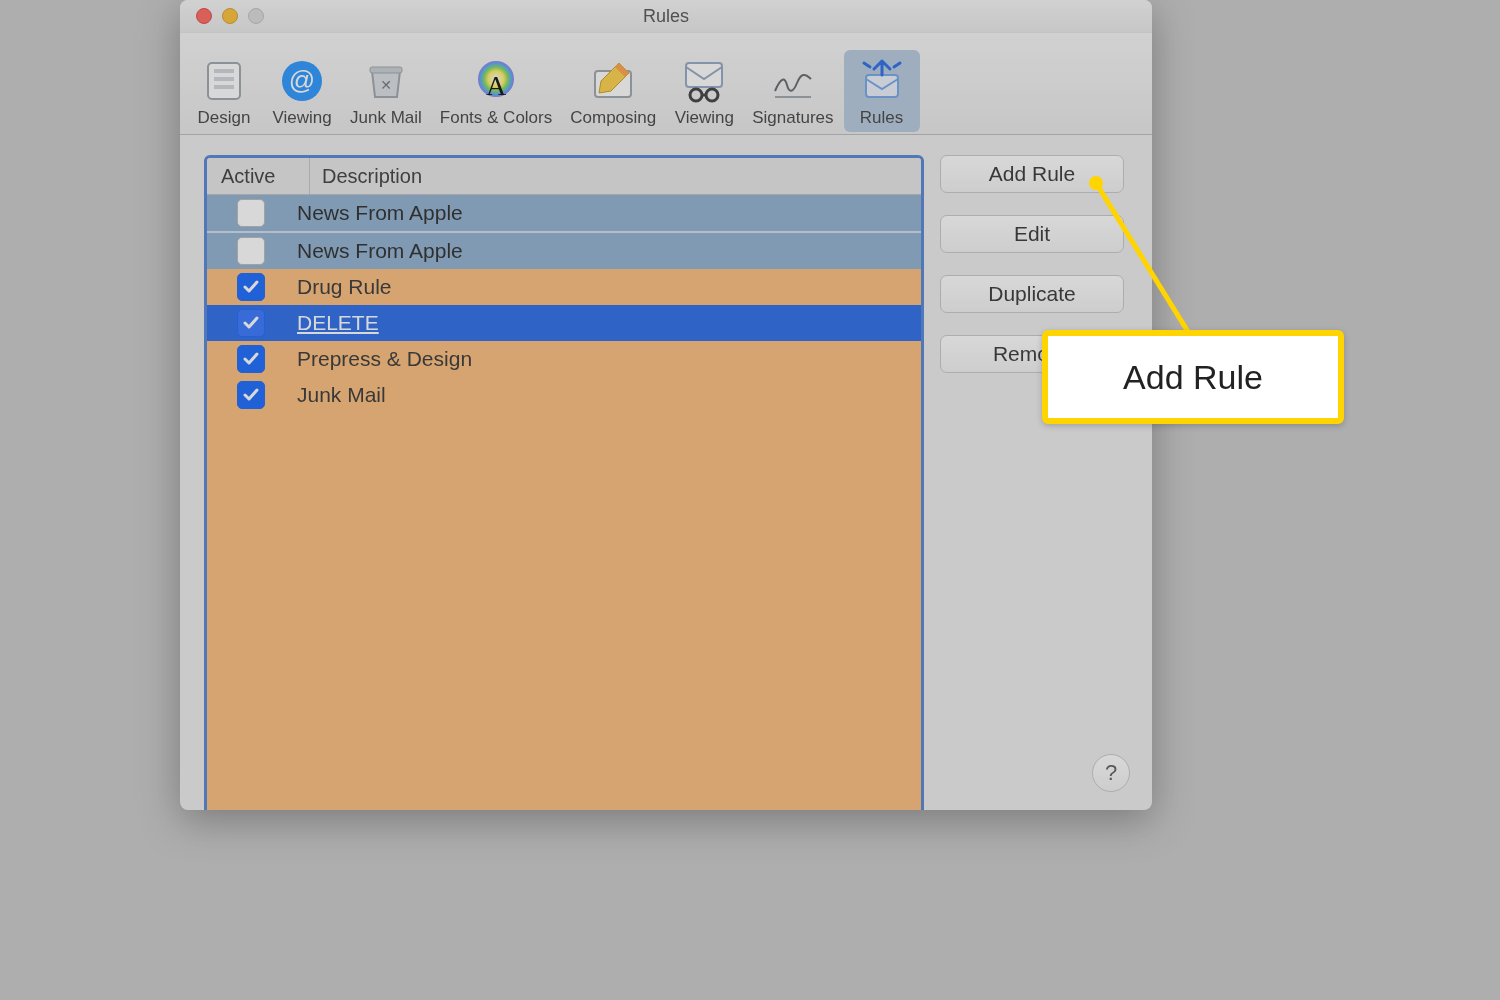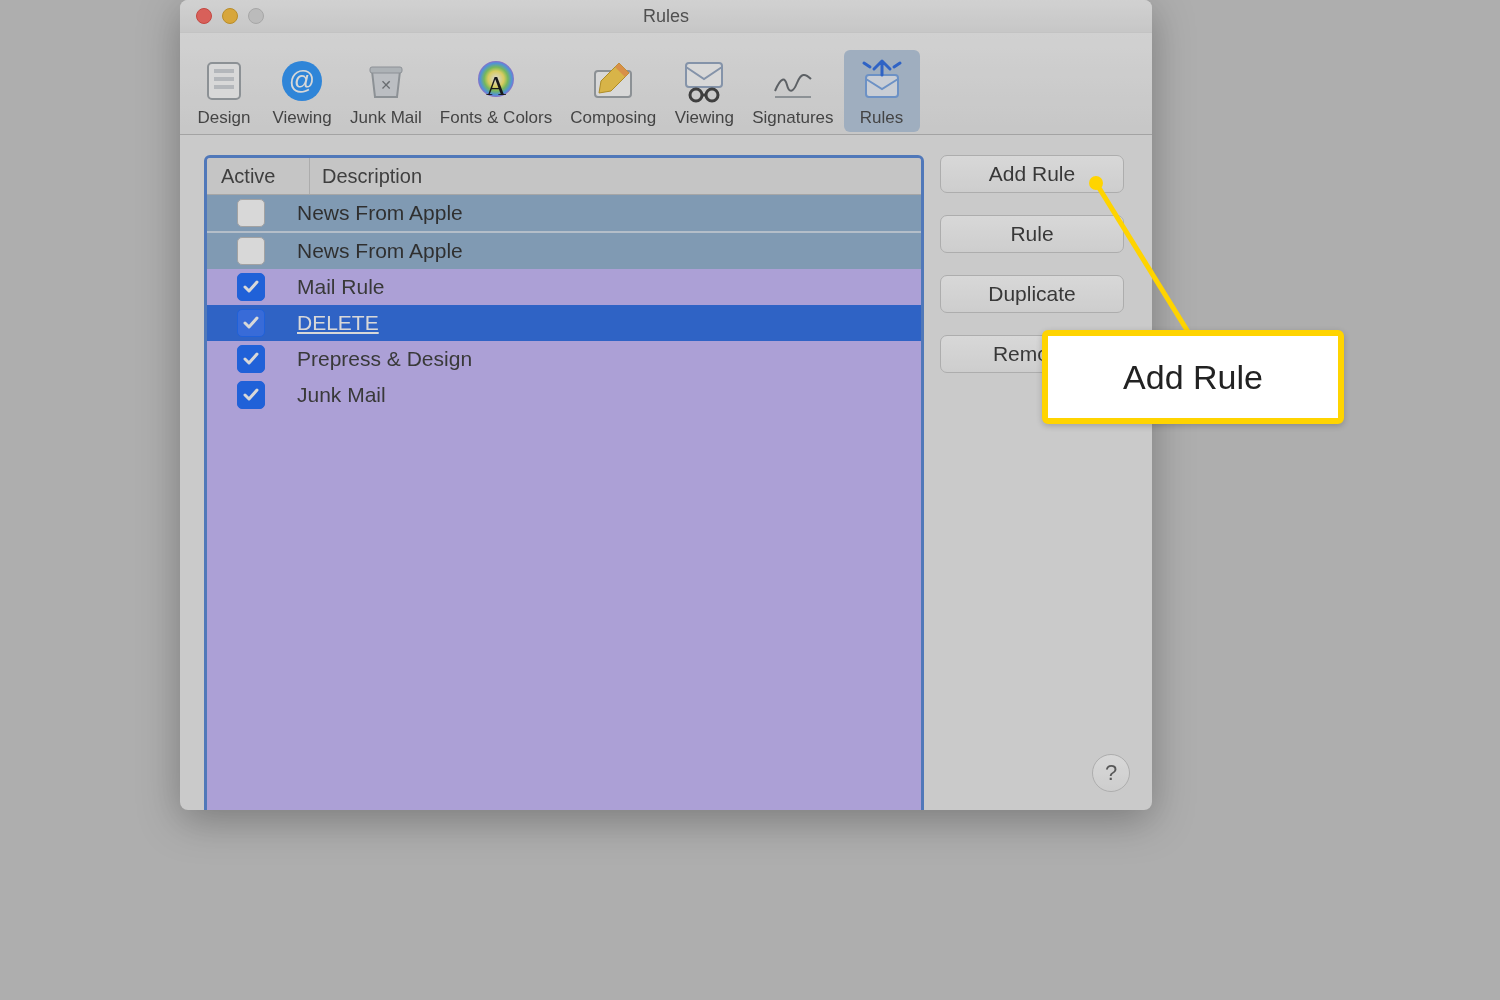--- a/index.html
+++ b/index.html
@@ -79,21 +79,21 @@
   
   .body{
     position:absolute;left:0;right:0;top:131px;bottom:0;
   }
   .list-wrap{
     position:absolute;
     left:24px; top:24px;
     width:720px; height:763px;
     border:3px solid var(--list-border);
     border-radius:6px;
-    background:#c4b5fd;
+    background:#fdba74;
     box-sizing:border-box;
     overflow:hidden;
   }
   .list-head{
     display:flex;height:36px;align-items:center;
     border-bottom:1px solid #bdbdbd;
     font-size:20px;color:#333;
     background:#e6e6e6;
   }
   .col-active{width:88px;padding-left:14px;border-right:1px solid #c4c4c4;height:100%;display:flex;align-items:center;}
@@ -279,21 +279,21 @@
           <div class="row soft">
             <div class="cb"></div>
             <div class="desc">News From Apple</div>
           </div>
           <div class="row ">
             <div class="cb on">
               <svg viewBox="0 0 18 18">
                 <path d="M3 9l4 4 8-9" fill="none" stroke="#fff" stroke-width="3" stroke-linecap="round" stroke-linejoin="round"></path>
               </svg>
             </div>
-            <div class="desc">Mail Rule</div>
+            <div class="desc">Drug Rule</div>
           </div>
           <div class="row sel">
             <div class="cb on sel">
               <svg viewBox="0 0 18 18">
                 <path d="M3 9l4 4 8-9" fill="none" stroke="#fff" stroke-width="3" stroke-linecap="round" stroke-linejoin="round"></path>
               </svg>
             </div>
             <div class="desc">DELETE</div>
           </div>
           <div class="row ">
@@ -310,21 +310,21 @@
                 <path d="M3 9l4 4 8-9" fill="none" stroke="#fff" stroke-width="3" stroke-linecap="round" stroke-linejoin="round"></path>
               </svg>
             </div>
             <div class="desc">Junk Mail</div>
           </div>
         </div>
     </div>
 
     <div class="side-buttons">
       <div class="mac-btn">Add Rule</div>
-      <div class="mac-btn">Rule</div>
+      <div class="mac-btn">Edit</div>
       <div class="mac-btn">Duplicate</div>
       <div class="mac-btn">Remove</div>
     </div>
 
     <div class="help">?</div>
   </div>
 </div>
 
 <div class="dim-overlay"></div>
 

